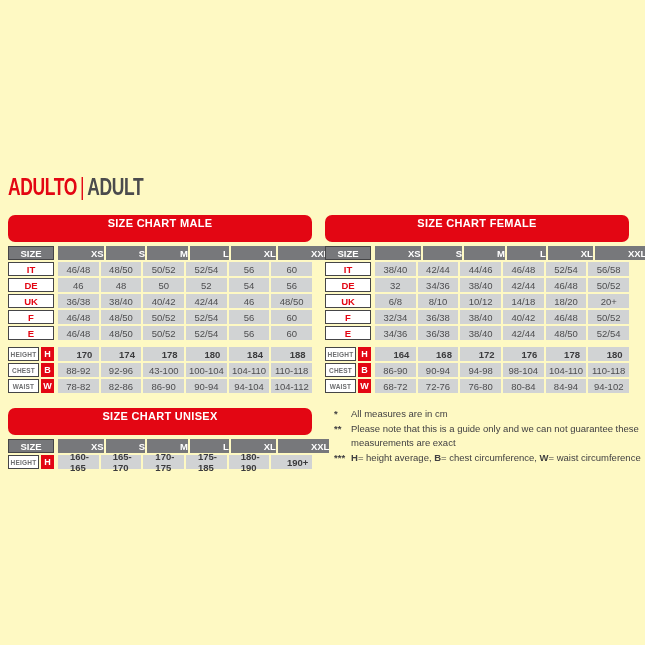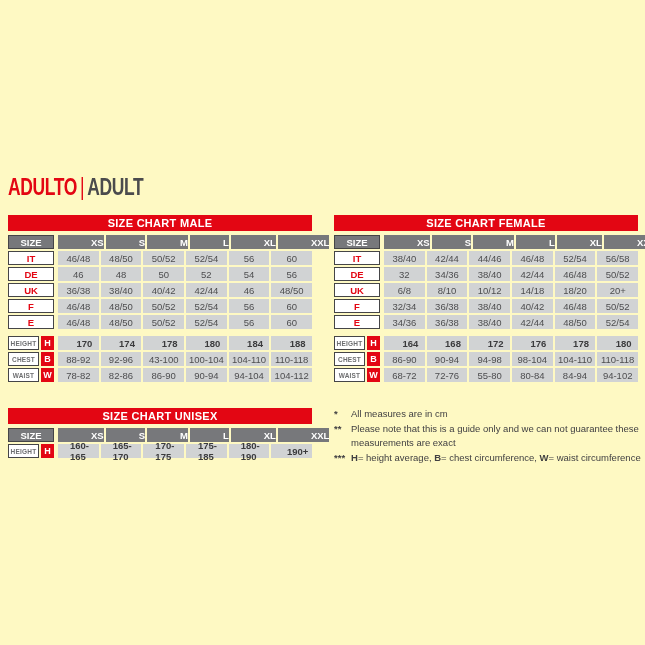--- a/index.html
+++ b/index.html
@@ -23,23 +23,24 @@
     letter-spacing:-0.5px;
   }
   .t-red{color:var(--red);}
   .t-sep{color:var(--red);font-weight:normal;padding:0 4px;}
   .t-dark{color:#4b4b4d;}
 
   
   .size-table{position:absolute;width:304px;}
   .table-title{
     background:var(--red);color:#ffffff;
-    height:16px;line-height:16px;text-align:center;
+    height:27px;line-height:16px;text-align:center;
     font-size:11px;font-weight:bold;letter-spacing:0.3px;
     margin-bottom:4px;
+    border-radius:7px;
   }
   .t-row{display:flex;margin-top:2px;height:14px;}
   .t-row:first-child{margin-top:0;}
   .measure-gap{margin-top:7px;}
   .cellbase{
     display:flex;align-items:center;justify-content:center;
     font-size:9.5px;height:14px;
   }
   .cells{display:flex;flex:1;gap:2px;}
   .cells > div{flex:1;}
@@ -189,21 +190,21 @@
             <div class="d-cell cellbase">82-86</div>
             <div class="d-cell cellbase">86-90</div>
             <div class="d-cell cellbase">90-94</div>
             <div class="d-cell cellbase">94-104</div>
             <div class="d-cell cellbase">104-112</div>
           </div>
         </div>
       </div>
   </div>
 
-  <div class="size-table" style="left:334px;top:215px;">
+  <div class="size-table" style="left:325px;top:215px;">
     <div class="table-title">SIZE CHART FEMALE</div>
     <div class="t-body">
         <div class="t-row">
           <div class="h-size cellbase">SIZE</div>
           <div class="cells">
             <div class="h-cell cellbase">XS</div>
             <div class="h-cell cellbase">S</div>
             <div class="h-cell cellbase">M</div>
             <div class="h-cell cellbase">L</div>
             <div class="h-cell cellbase">XL</div>
@@ -294,21 +295,21 @@
           </div>
         </div>
         <div class="t-row">
           <div class="m-label">
             <div class="m-text cellbase">WAIST</div>
             <div class="m-letter cellbase">W</div>
           </div>
           <div class="cells">
             <div class="d-cell cellbase">68-72</div>
             <div class="d-cell cellbase">72-76</div>
-            <div class="d-cell cellbase">55-80</div>
+            <div class="d-cell cellbase">76-80</div>
             <div class="d-cell cellbase">80-84</div>
             <div class="d-cell cellbase">84-94</div>
             <div class="d-cell cellbase">94-102</div>
           </div>
         </div>
       </div>
   </div>
 
   <div class="size-table" style="left:8px;top:408px;">
     <div class="table-title">SIZE CHART UNISEX</div>

